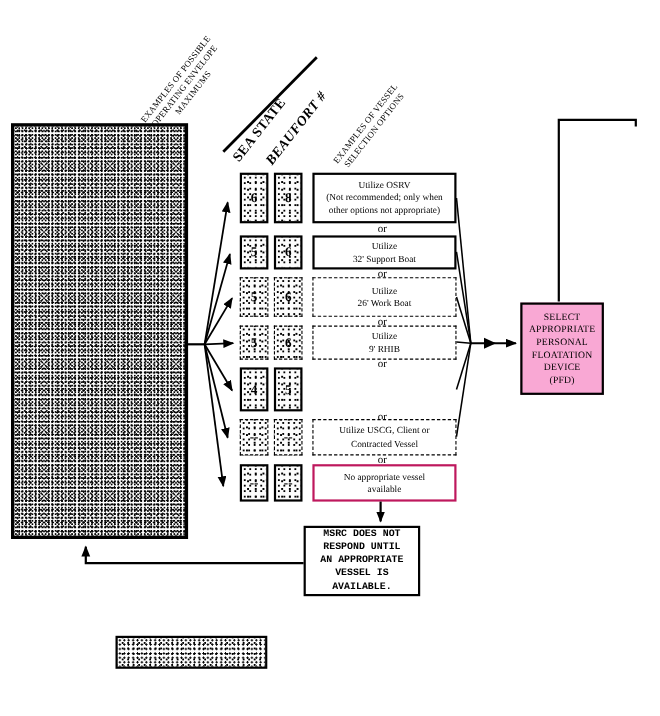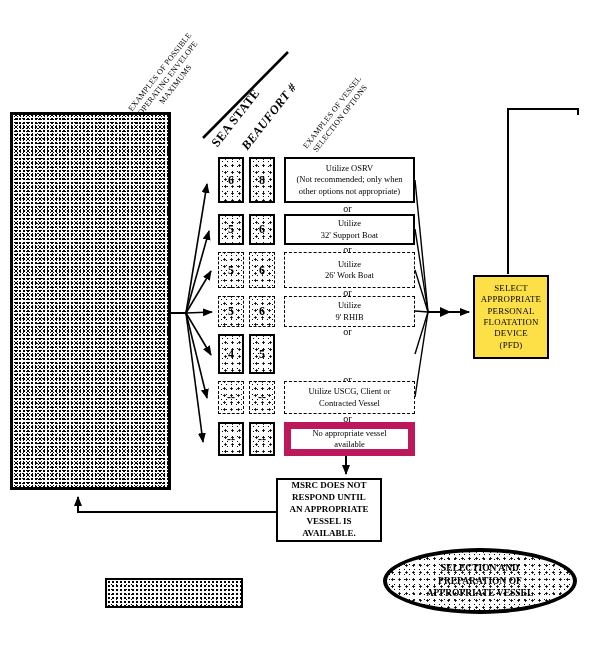--- a/index.html
+++ b/index.html
@@ -58,38 +58,38 @@
     width:26px; flex:none; display:flex; align-items:center; justify-content:center;
     font-weight:bold; font-size:12px; margin-right:5px;
   }
   .cell.c2 { margin-right:9px; }
   .optbox {
     flex:1; display:flex; align-items:center; justify-content:center;
     text-align:center; font-size:8.5px; line-height:1.3; background:#fff; padding:1px 8px;
   }
   .b-solid  { border:2px solid #000; }
   .b-dashed { border:1.5px dashed #000; }
-  .b-thick  { border:7px solid #be185d; }
+  .b-thick  { border:2px solid #be185d; }
   .c-solid  { border:2px solid #000; }
   .c-dashed { border:1.5px dashed #000; }
   .or-sep {
     position:absolute; left:281px; width:133px; height:10px; text-align:center;
     font-size:10px; line-height:10px;
   }
 
   
   .pfd-box {
     position:absolute; left:473px; top:275px; width:76px; height:84px;
-    border:2.5px solid #000; background:#fde047; display:flex; align-items:center; justify-content:center;
+    border:2.5px solid #000; background:#f9a8d4; display:flex; align-items:center; justify-content:center;
     text-align:center; font-size:8.8px; line-height:1.3; letter-spacing:.2px;
   }
   .msrc-box {
     position:absolute; left:276px; top:478px; width:106px; height:64px;
     border:2px solid #000; background:#fff; display:flex; align-items:center; justify-content:center;
-    text-align:center; font-size:9px; font-weight:bold; line-height:1.32;
+    text-align:center; font-size:9px; font-weight:bold; line-height:1.32;font-family:Liberation Mono, monospace;
   }
   .terminator {
     position:absolute; left:383px; top:548px; width:194px; height:66px;
     border:4px solid #000; border-radius:50%;
     display:flex; align-items:center; justify-content:center; text-align:center;
     font-size:9.5px; font-weight:bold; line-height:1.3;
   }
   .footnote-box {
     position:absolute; left:105px; top:578px; width:138px; height:30px;
     border:2px solid #000;
@@ -173,23 +173,20 @@
 FLOATATION
 DEVICE
 (PFD)</div>
 
   <div class="msrc-box pre">MSRC DOES NOT
 RESPOND UNTIL
 AN APPROPRIATE
 VESSEL IS
 AVAILABLE.</div>
 
-  <div class="terminator stipple pre">SELECTION AND
-PREPARATION OF
-APPROPRIATE VESSEL</div>
 
   <div class="footnote-box noise-med"></div>
 
   <svg class="connectors" width="600" height="651" viewBox="0 0 600 651">
     <defs>
       <marker id="ah" markerWidth="12" markerHeight="10" refX="9" refY="4" orient="auto" markerUnits="userSpaceOnUse">
         <path d="M0,0 L10,4 L0,8 z" fill="#000"></path>
       </marker>
     </defs>
 

